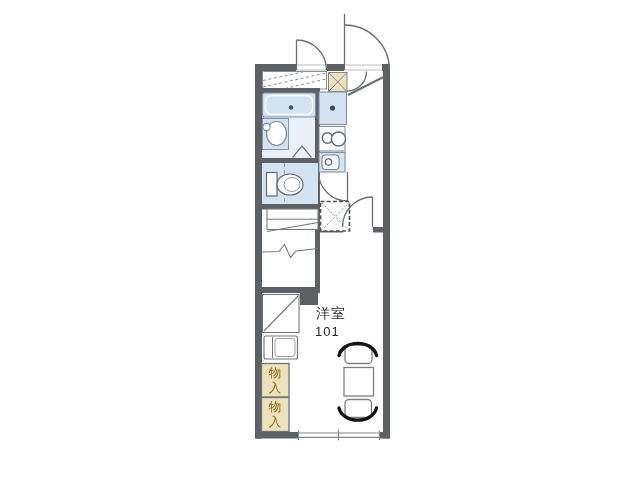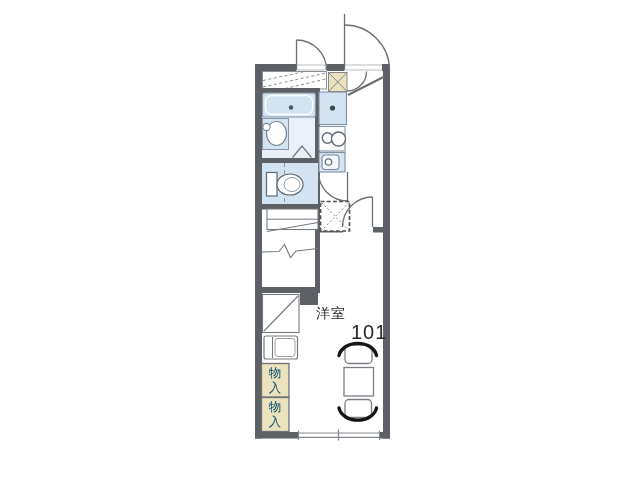--- a/index.html
+++ b/index.html
@@ -5,23 +5,23 @@
   html,body{margin:0;padding:0;background:#fff;}
   #stage{position:relative;width:640px;height:480px;background:var(--background,#fff);
          font-family:"Liberation Sans","DejaVu Sans",sans-serif;overflow:hidden;}
   #plan-svg{position:absolute;left:0;top:0;}
   .wall{fill:var(--wall,#5d6166);}
   .blue{fill:var(--fixture_blue,#d3e3f1);}
   .tan{fill:var(--storage_tan,#ebe3bd);}
   .door{stroke:#6b6f73;fill:none;stroke-width:1.3;}
   .label{position:absolute;color:#26282a;}
   .room-label{left:316px;top:305px;font-size:14px;letter-spacing:1px;line-height:17px;text-align:right;}
-  .room-number{left:315px;top:323px;font-size:20px;letter-spacing:1px;line-height:18px;margin-left:36px;}
+  .room-number{left:315px;top:323px;font-size:13px;letter-spacing:1px;line-height:18px;}
   .storage-label{position:absolute;left:261px;width:28px;text-align:center;
-                 font-size:12.5px;line-height:14.5px;color:#0c4a6e;}
+                 font-size:12.5px;line-height:14.5px;color:#a16207;}
   .storage-label span{display:inline-block;width:14px;word-break:break-all;}
   .s1{top:366px;} .s2{top:400px;}
 </style>
 </head>
 <body>
 
 <div id="stage">
   <svg id="plan-svg" width="640" height="480" viewBox="0 0 640 480">
 
     <g>

